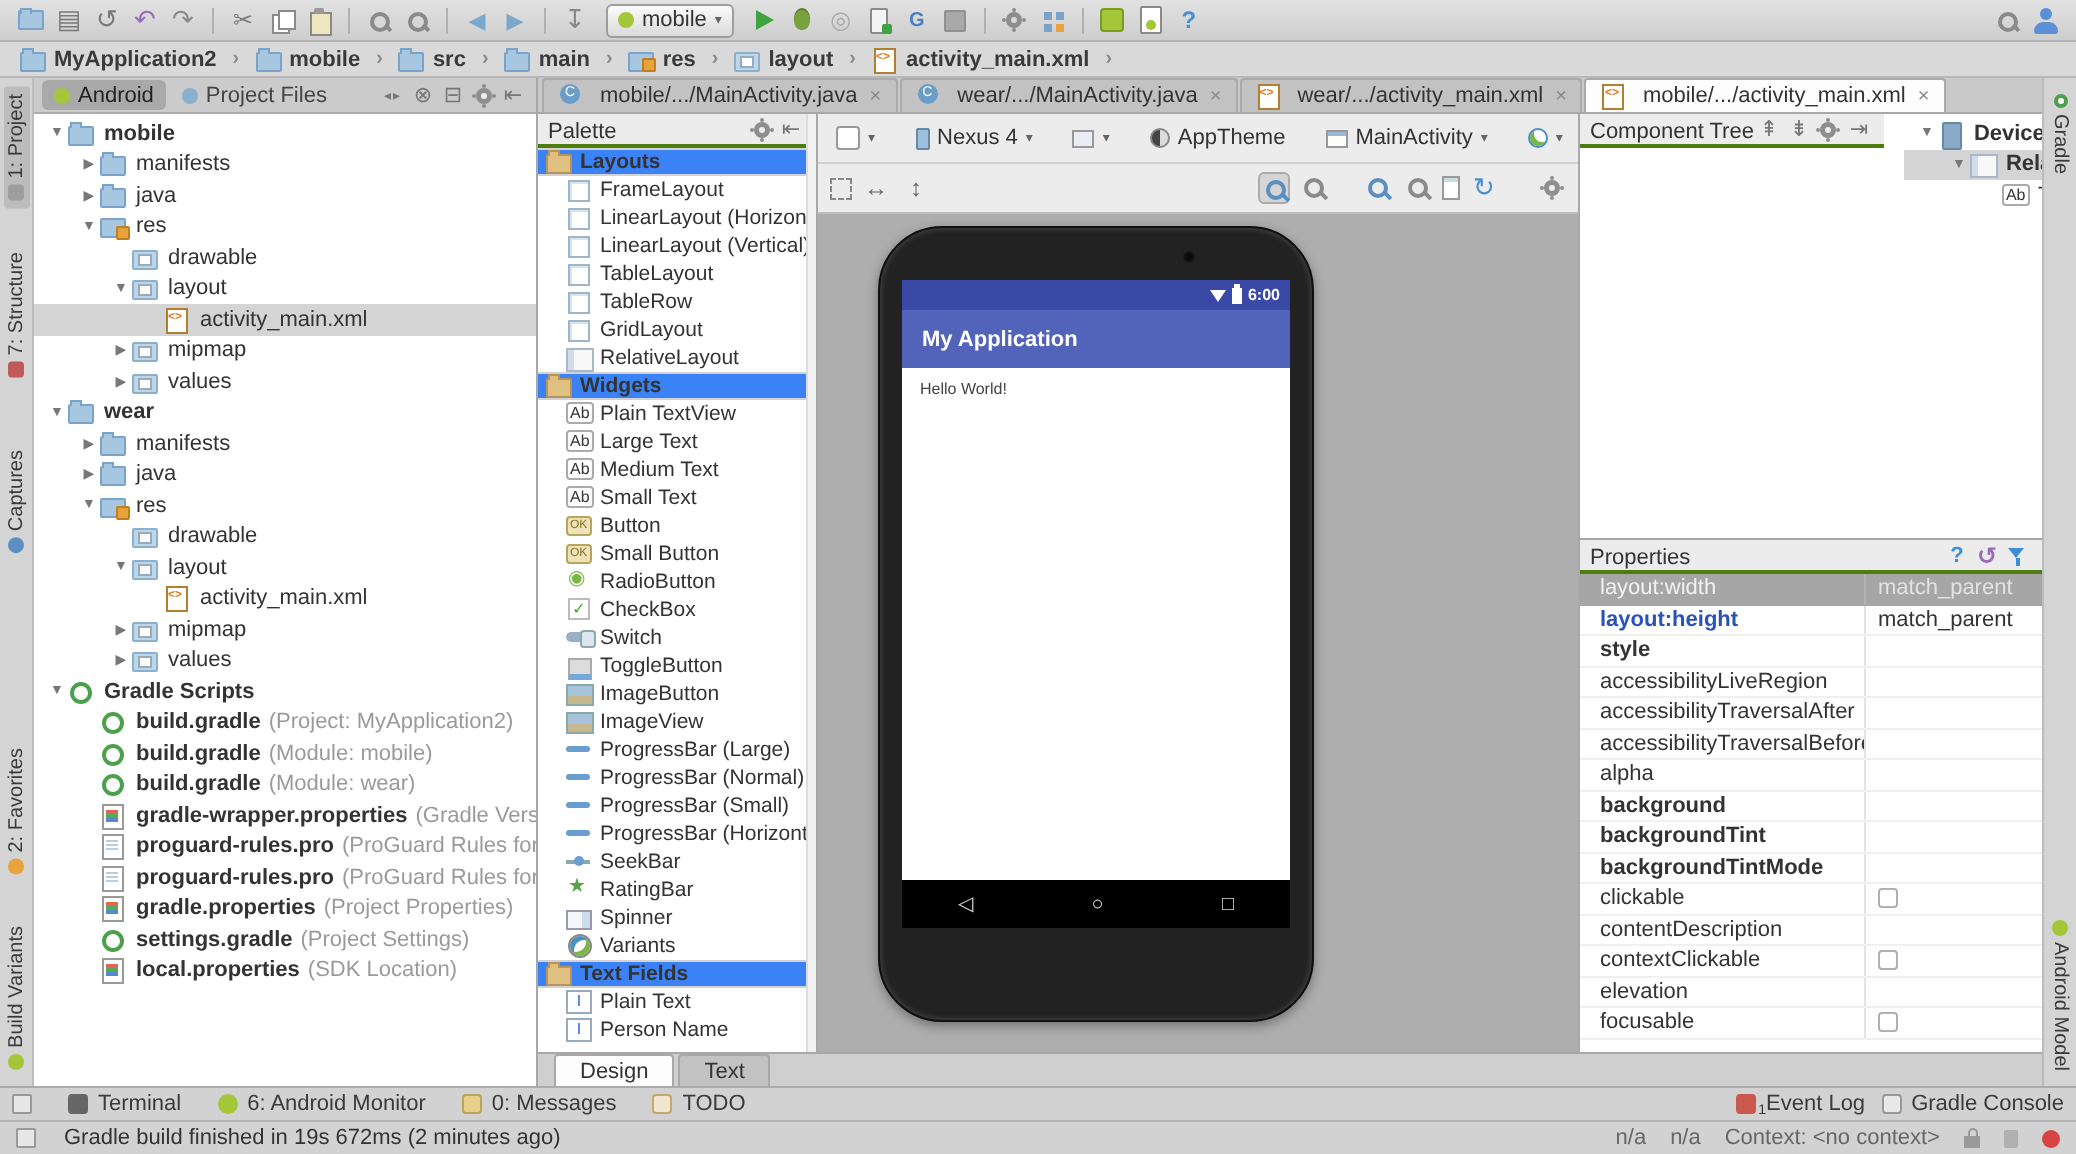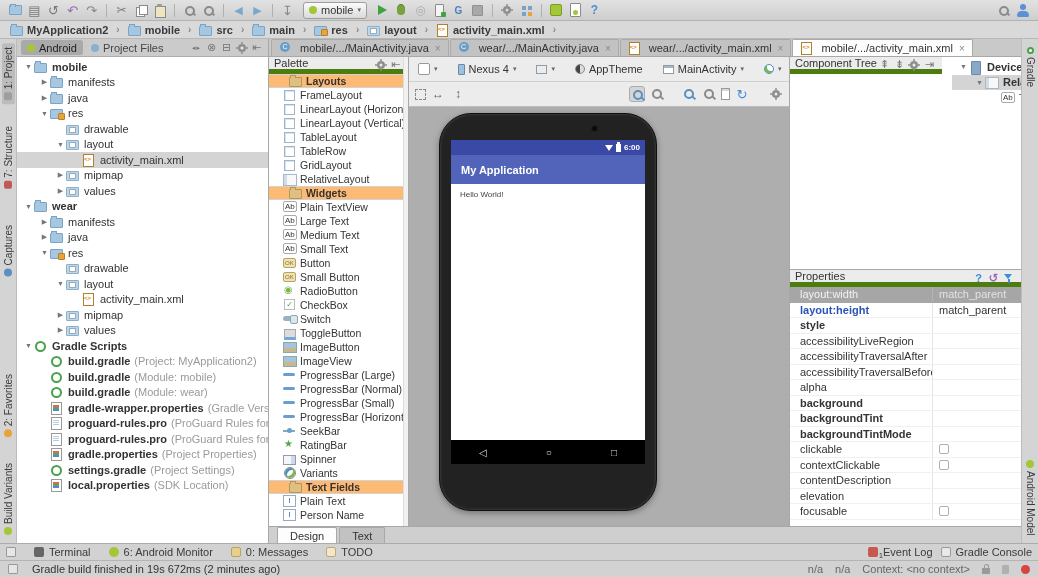--- a/index.html
+++ b/index.html
@@ -139,26 +139,26 @@
   .editor-col{flex:1;display:flex;flex-direction:column;min-width:0;}
   .tabs-row{height:18px;background:#c9c9c9;border-bottom:1px solid #a8a8a8;display:flex;align-items:flex-end;padding-left:2px;flex:none;}
   .etab{display:inline-flex;align-items:center;gap:4px;height:17px;padding:0 7px;background:#c2c2c2;border:1px solid #aaa;border-bottom:none;margin-right:1px;border-radius:2px 2px 0 0;cursor:default;white-space:nowrap;}
   .etab.active{background:#fdfdfd;}
   .tab-close{color:#8a8a8a;font-size:10px;margin-left:2px;}
   .tab-close::before{content:"×";}
   .editor-body{flex:1;display:flex;min-height:0;}
 
   
   .palette-col{width:140px;flex:none;background:#fff;border-right:1px solid #a8a8a8;display:flex;flex-direction:column;position:relative;}
-  .subheader{height:17px;background:#ececec;border-bottom:5px solid #4d7c0f;display:flex;align-items:flex-start;padding:0 5px;flex:none;color:#333;}
+  .subheader{height:17px;background:#ececec;border-bottom:2px solid #4d7c0f;display:flex;align-items:flex-end;padding:0 5px;flex:none;color:#333;}
   .subheader .sp{flex:1;}
   .palette-list{flex:1;overflow:hidden;position:relative;}
   .prow{display:flex;align-items:center;height:14px;padding-left:14px;white-space:nowrap;cursor:default;font-size:10.5px;}
   .prow .ticon{margin-right:3px;}
-  .prow.sec{background:#fdba74;font-weight:bold;padding-left:20px;border-top:1px solid #d2d2d2;border-bottom:1px solid #d2d2d2;}
+  .prow.sec{background:#3b82f6;font-weight:bold;padding-left:4px;border-top:1px solid #d2d2d2;border-bottom:1px solid #d2d2d2;}
   .pscroll{position:absolute;right:0;top:0;bottom:0;width:5px;background:#f1f1f1;border-left:1px solid #ddd;}
 
   
   .canvas-col{flex:1;display:flex;flex-direction:column;min-width:0;}
   .dtoolbar{height:25px;background:#ececec;border-bottom:1px solid #d0d0d0;display:flex;align-items:center;padding:0 6px;gap:4px;flex:none;white-space:nowrap;}
   .dtoolbar.second{border-bottom:1px solid #bdbdbd;}
   .dt-sep{width:1px;height:14px;background:#c6c6c6;margin:0 3px;}
   .dcombo{display:inline-flex;align-items:center;gap:4px;color:#333;cursor:default;padding:2px 3px;border-radius:3px;}
   .cfg-icon{width:12px;height:12px;border:1px solid #999;background:#fff;display:inline-block;border-radius:2px;}
   .dev-icon{width:7px;height:11px;border:1px solid #6888a8;background:#9cc0de;border-radius:1px;display:inline-block;}
@@ -1009,32 +1009,32 @@
                 </div>
 
                 <div class="prow-p has-check">
                   <span class="pname">clickable</span>
                   <span class="pval">
                     <span class="pcheck"></span>
                     <span></span>
                   </span>
                 </div>
 
+                <div class="prow-p">
+                  <span class="pname">contentDescription</span>
+                  <span class="pval">
+
+                    <span></span>
+                  </span>
+                </div>
+
                 <div class="prow-p has-check">
                   <span class="pname">contextClickable</span>
                   <span class="pval">
                     <span class="pcheck"></span>
-                    <span></span>
-                  </span>
-                </div>
-
-                <div class="prow-p">
-                  <span class="pname">contentDescription</span>
-                  <span class="pval">
-
                     <span></span>
                   </span>
                 </div>
 
                 <div class="prow-p">
                   <span class="pname">elevation</span>
                   <span class="pval">
 
                     <span></span>
                   </span>

